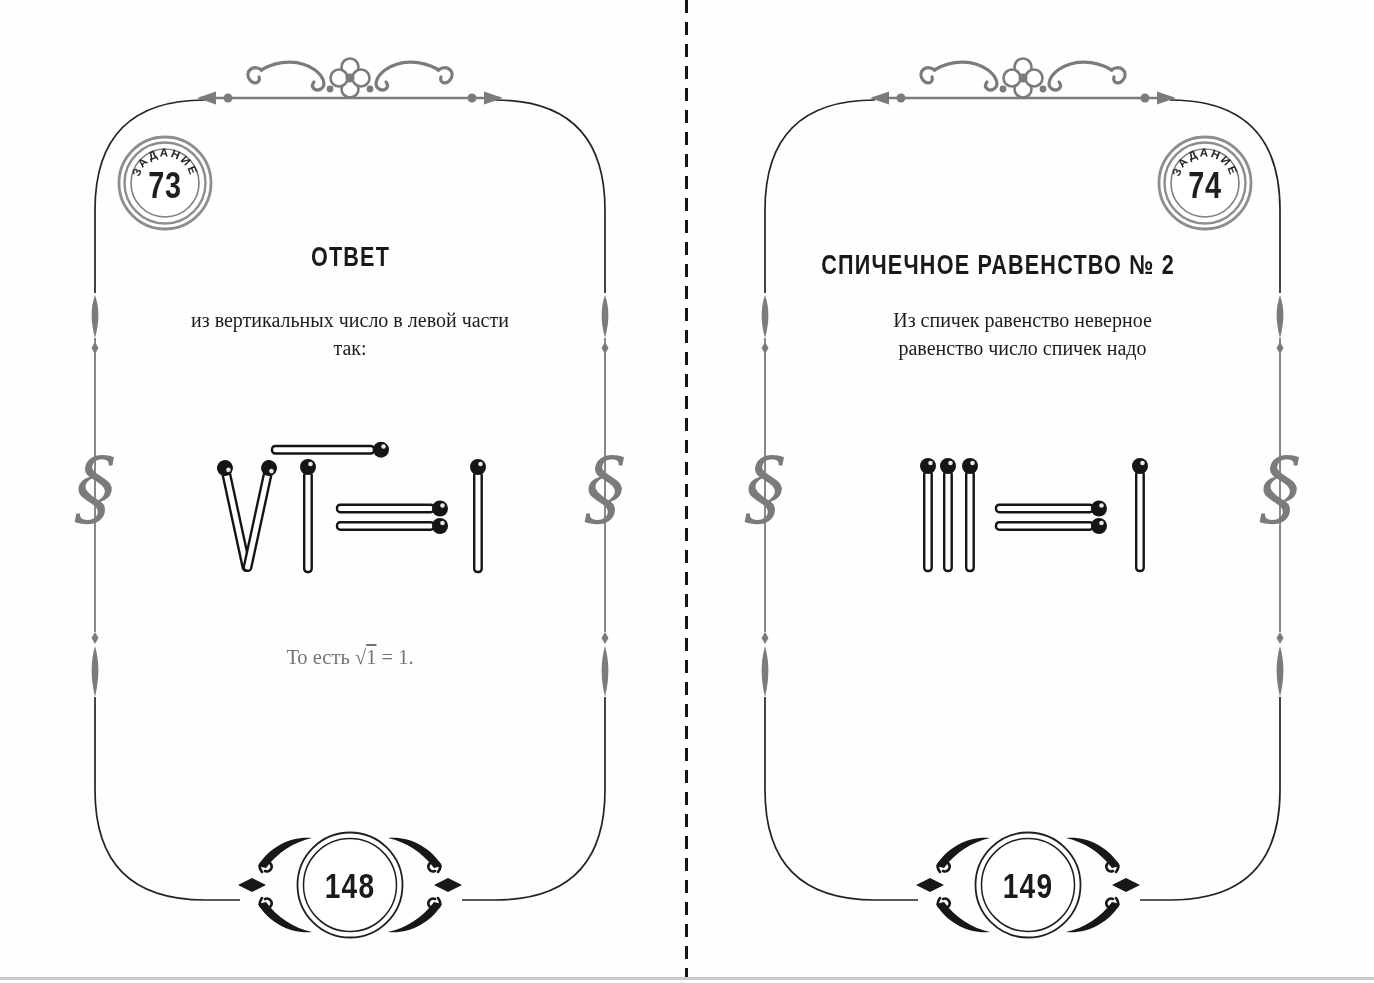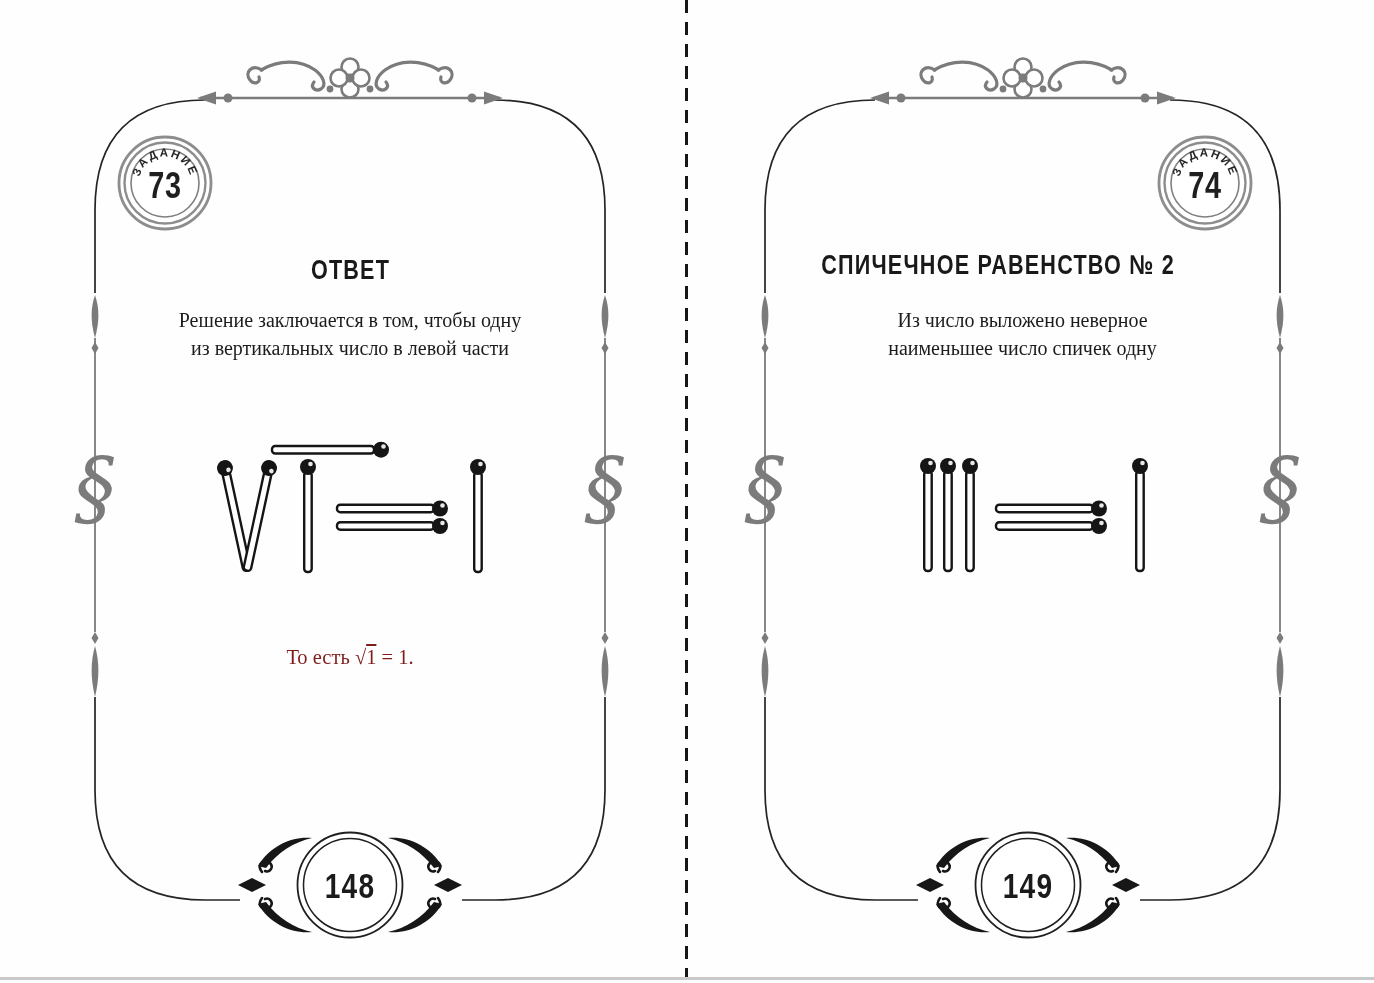--- a/index.html
+++ b/index.html
@@ -7,21 +7,21 @@
           font-family:"Liberation Serif",serif;color:#1b1b1b;}
   .page{position:absolute;top:0;width:687px;height:983px;}
   .page-left{left:0;}
   .page-right{left:687px;}
   .page-svg{position:absolute;left:0;top:0;width:687px;height:983px;}
   .pg-heading{position:absolute;text-align:center;font-family:"Liberation Sans",sans-serif;
               font-weight:700;color:#191919;white-space:nowrap;}
   .pg-heading>span{display:inline-block;transform:scaleX(0.8);transform-origin:center;
                    letter-spacing:1.5px;}
   .body-text{position:absolute;text-align:center;font-size:20px;line-height:27.5px;color:#1c1c1c;}
-  .caption{position:absolute;text-align:center;font-size:20.5px;color:#7f1d1d;white-space:pre-wrap;}
+  .caption{position:absolute;text-align:center;font-size:20.5px;color:#737373;white-space:pre-wrap;}
   .radicand{text-decoration:overline;}
   .divider{position:absolute;left:685px;top:0;width:3px;height:977px;
            background:repeating-linear-gradient(to bottom,#161616 0 13px,transparent 13px 22px);}
   .bottom-edge{position:absolute;left:0;top:977px;width:1374px;height:3px;background:#c9c9c9;}
   svg text{font-family:"Liberation Sans",sans-serif;}
   svg .sect{font-family:"DejaVu Serif",serif;font-style:italic;}
 </style>
 </head>
 <body>
 
@@ -146,27 +146,27 @@
           <path d="M 442,904 C 430,924 408,934 388,932 C 406,928 422,918 434,902 Z"></path>
         </g>
         <circle cx="350" cy="885" r="52.5" fill="#ffffff" stroke="#1f1f1f" stroke-width="1.8"></circle>
         <circle cx="350" cy="885" r="46.5" fill="none" stroke="#1f1f1f" stroke-width="1.5"></circle>
         <g transform="translate(350,898)">
           <text transform="scale(0.78,1)" text-anchor="middle" font-size="36" font-weight="700" letter-spacing="1.5" fill="#1b1b1b">148</text>
         </g>
       </g>
     </svg>
 
-    <div class="pg-heading" style="left:95px;top:255px;width:510px;font-size:27px">
+    <div class="pg-heading" style="left:95px;top:242px;width:510px;font-size:27px">
       <span>ОТВЕТ</span>
     </div>
 
     <div class="body-text" style="left:110px;top:307px;width:480px">
-      <div>Решение заключается в том, чтобы одну</div>
       <div>из вертикальных число в левой части</div>
+      <div>так:</div>
     </div>
 
     <div class="caption" style="left:95px;top:646px;width:510px"><span>То есть </span><span>√</span><span class="radicand">1</span><span> = 1.</span></div>
   </div>
 
   <div class="page page-right">
     <svg class="page-svg" viewBox="0 0 687 983">
 
       <g fill="none" stroke="#242424" stroke-width="1.7">
         <path d="M 78 293 L 78 210 Q 78 100 188 100"></path>
@@ -284,20 +284,20 @@
           <text transform="scale(0.78,1)" text-anchor="middle" font-size="36" font-weight="700" letter-spacing="1.5" fill="#1b1b1b">149</text>
         </g>
       </g>
     </svg>
 
     <div class="pg-heading" style="left:78px;top:250px;width:466px;font-size:27px">
       <span>СПИЧЕЧНОЕ РАВЕНСТВО № 2</span>
     </div>
 
     <div class="body-text" style="left:93px;top:307px;width:485px">
-      <div>Из число выложено неверное</div>
-      <div>наименьшее число спичек одну</div>
+      <div>Из спичек равенство неверное</div>
+      <div>равенство число спичек надо</div>
     </div>
   </div>
 
   <div class="divider"></div>
   <div class="bottom-edge"></div>
 </div>
 
 </body></html>

